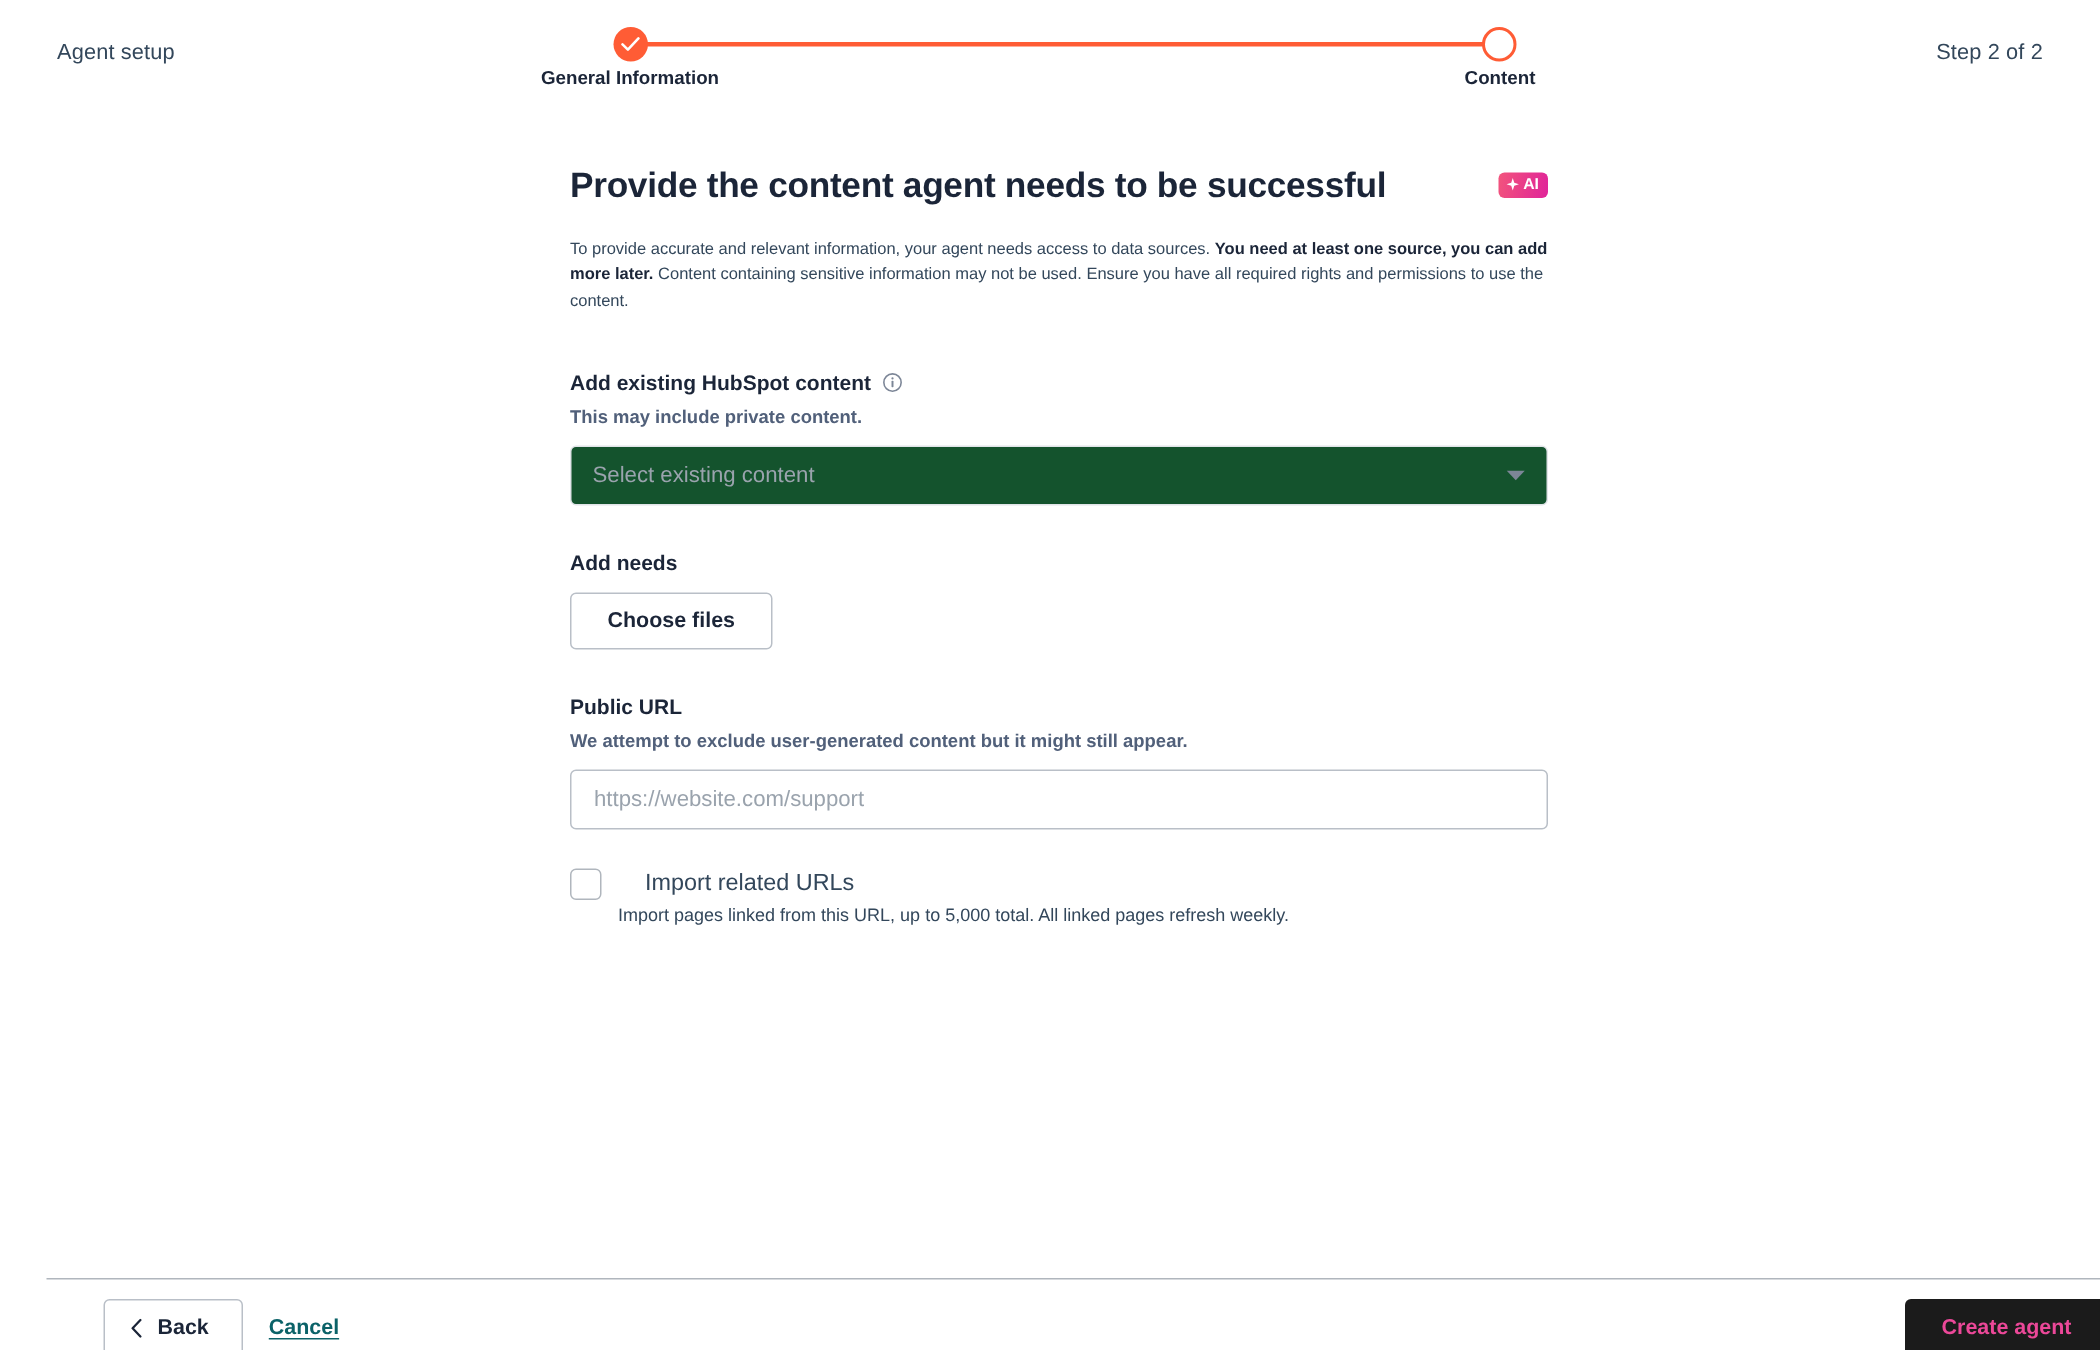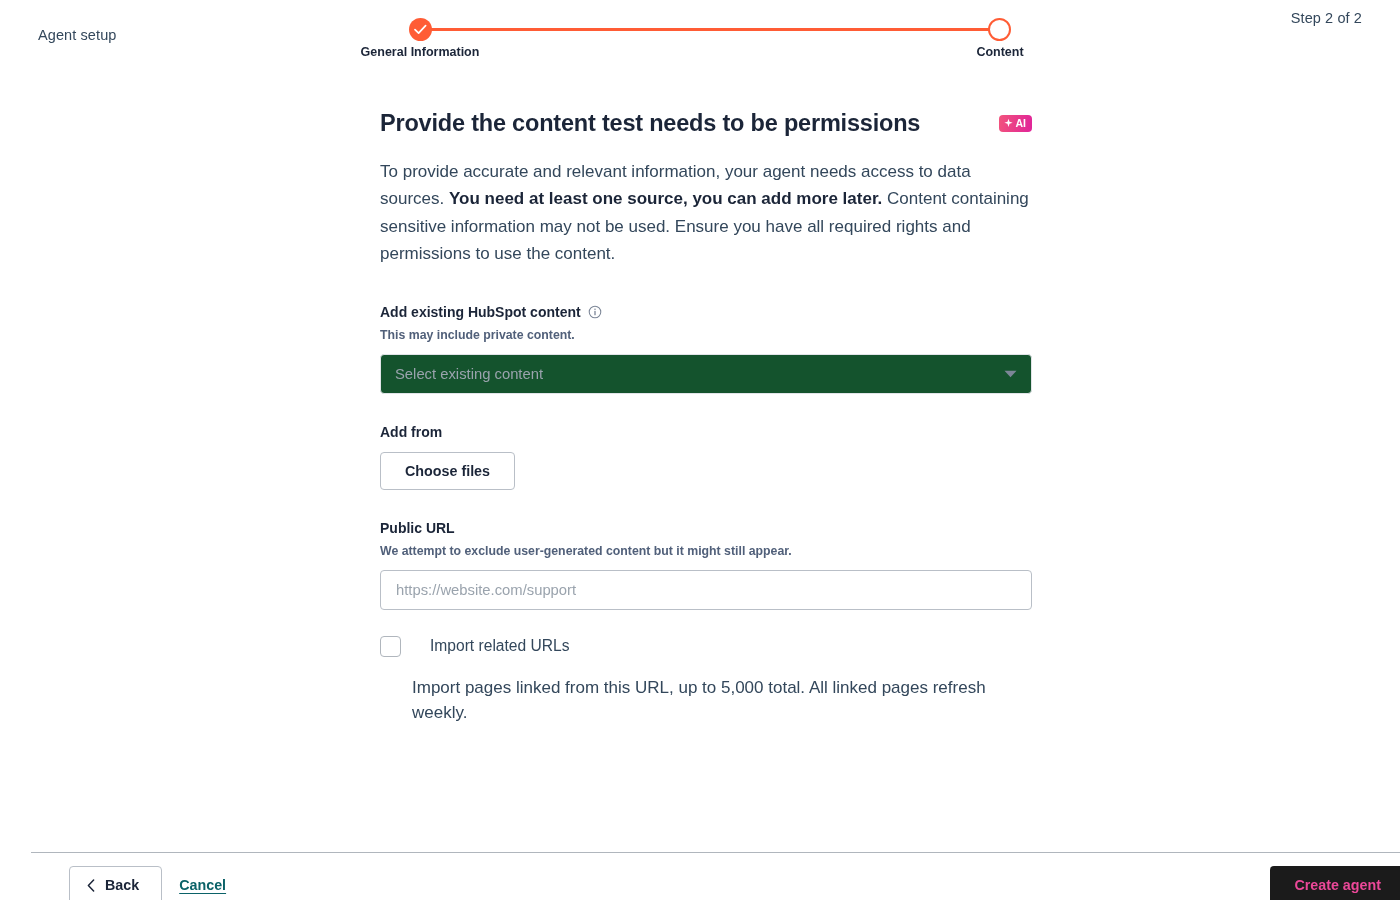--- a/index.html
+++ b/index.html
@@ -31,21 +31,21 @@
     position: absolute;
     left: 38px;
     top: 27px;
     font-size: 14.5px;
     color: #33475b;
     letter-spacing: .1px;
   }
   .topbar-step {
     position: absolute;
     right: 38px;
-    top: 10px;
+    top: 27px;
     font-size: 14.5px;
     color: #33475b;
     letter-spacing: .1px;
   }
   .stepper {
     position: absolute;
     left: 409px;
     top: 18px;
     width: 602px;
     height: 24px;
@@ -121,21 +121,21 @@
     padding: 3px 6px 3px 4px;
     font-size: 10.5px;
     font-weight: 600;
     line-height: 1;
     white-space: nowrap;
   }
   .ai-badge svg { display: block; }
 
   .intro {
     margin: 19px 0 0 0;
-    font-size: 17px;
+    font-size: 11px;
     line-height: 1.62;
     color: #33475b;
   }
   .intro b { font-weight: 700; color: #1b2538; }
 
   .field-block { margin-top: 36px; }
   .field-block.tight { margin-top: 30px; }
 
   .field-label {
     display: flex;
@@ -220,22 +220,22 @@
     background: #ffffff;
     flex: none;
     cursor: pointer;
   }
   .checkbox-label {
     font-size: 15.6px;
     color: #33475b;
     cursor: pointer;
   }
   .checkbox-help {
-    margin: 18px 0 0 32px;
-    font-size: 17px;
+    margin: 1px 0 0 32px;
+    font-size: 12px;
     color: #33475b;
     line-height: 1.5;
   }
 
   
   .footer {
     position: absolute;
     left: 0;
     bottom: 0;
     width: 1400px;
@@ -311,21 +311,21 @@
       <div class="step-node current"></div>
 
       <div class="step-caption first">General Information</div>
       <div class="step-caption second">Content</div>
     </div>
   </div>
 
   <div class="content">
 
     <div class="heading-row">
-      <h1 class="page-title">Provide the content test needs to be permissions</h1>
+      <h1 class="page-title">Provide the content agent needs to be successful</h1>
       <span class="ai-badge">
         <svg width="11" height="11" viewBox="0 0 12 12">
           <path d="M6 0.8 L7.1 4.2 L10.5 5.3 L7.1 6.4 L6 9.8 L4.9 6.4 L1.5 5.3 L4.9 4.2 Z" fill="#ffffff"></path>
         </svg>
         <span>AI</span>
       </span>
     </div>
 
     <p class="intro">
       <span>To provide accurate and relevant information, your agent needs access to data sources. </span><b>You need at least one source, you can add more later.</b><span> Content containing sensitive information may not be used. Ensure you have all required rights and permissions to use the content.</span>
@@ -344,21 +344,21 @@
       <div class="select-box">
         <span class="select-value">Select existing content</span>
         <svg class="select-caret" width="13" height="8" viewBox="0 0 13 8">
           <path d="M0.5 0.8 L6.5 7.2 L12.5 0.8 Z" fill="#7c8697"></path>
         </svg>
       </div>
     </div>
 
     <div class="field-block tight">
       <div class="field-label">
-        <span>Add from</span>
+        <span>Add needs</span>
       </div>
       <button class="choose-files-btn">Choose files</button>
     </div>
 
     <div class="field-block tight">
       <div class="field-label">
         <span>Public URL</span>
       </div>
       <div class="field-help">We attempt to exclude user-generated content but it might still appear.</div>
       <input class="text-input" type="text" placeholder="https://website.com/support" style="">

